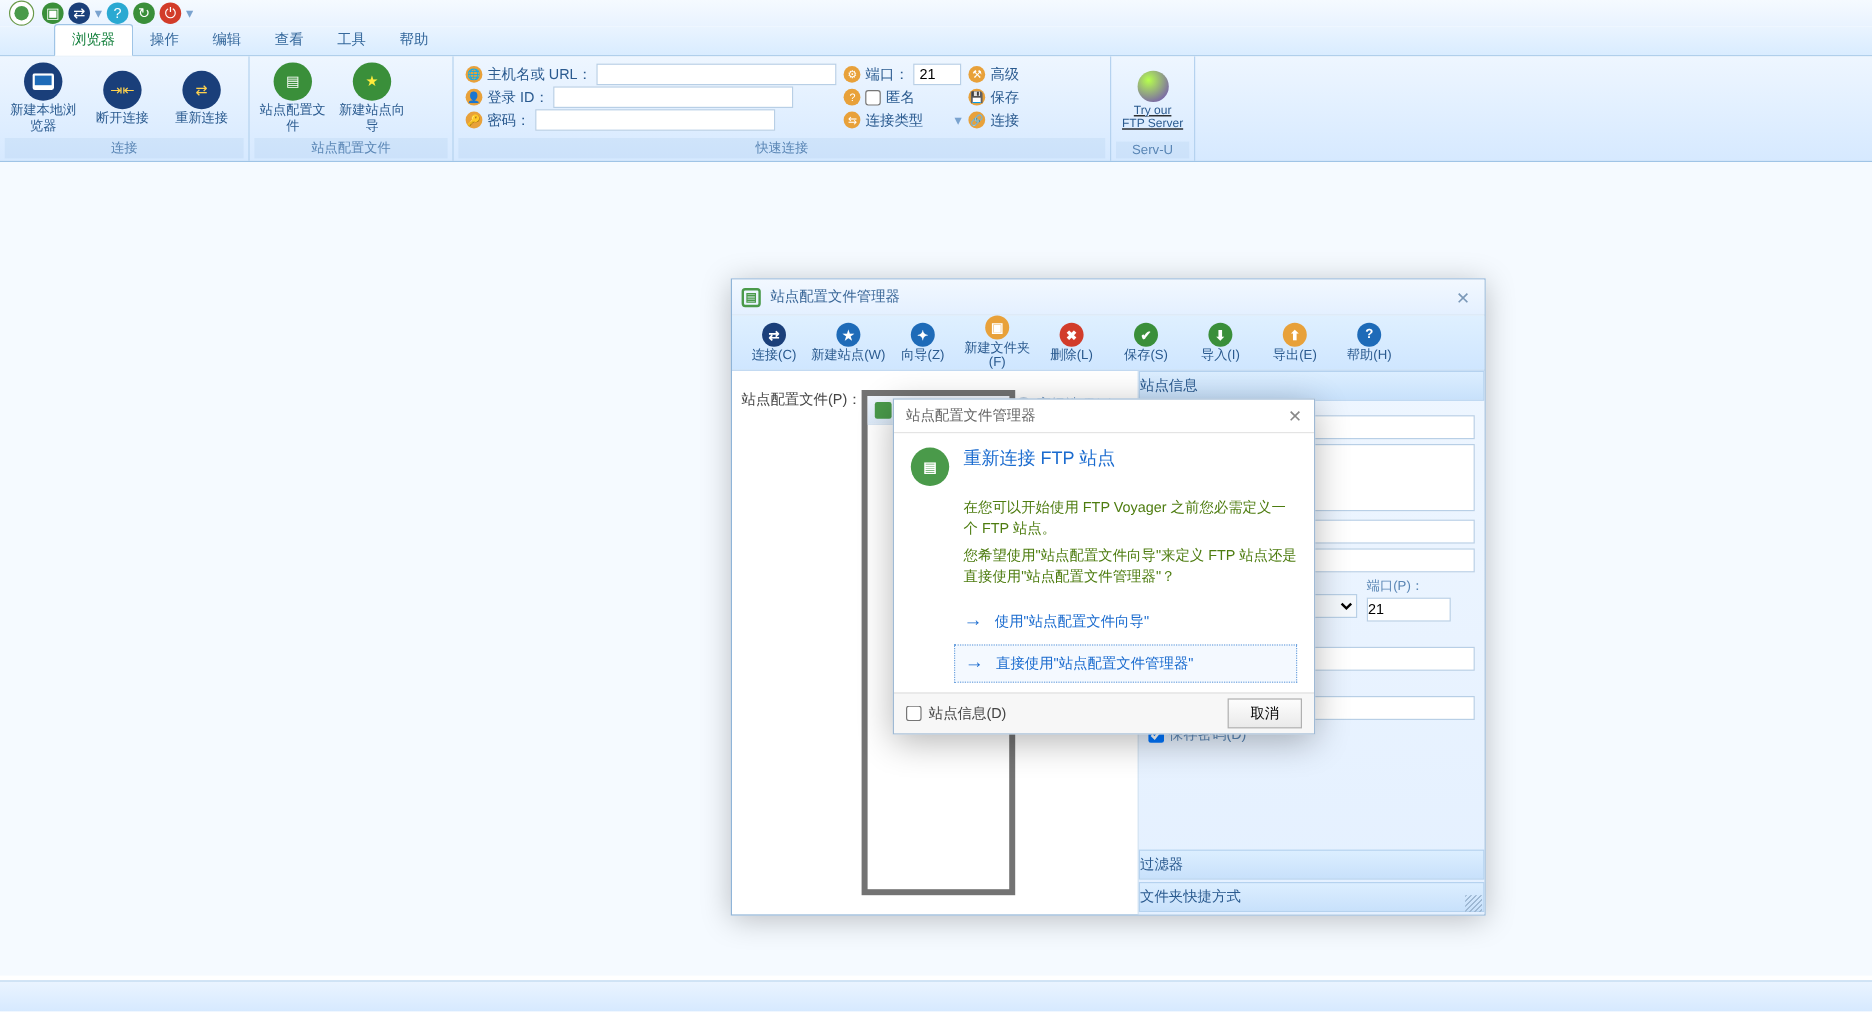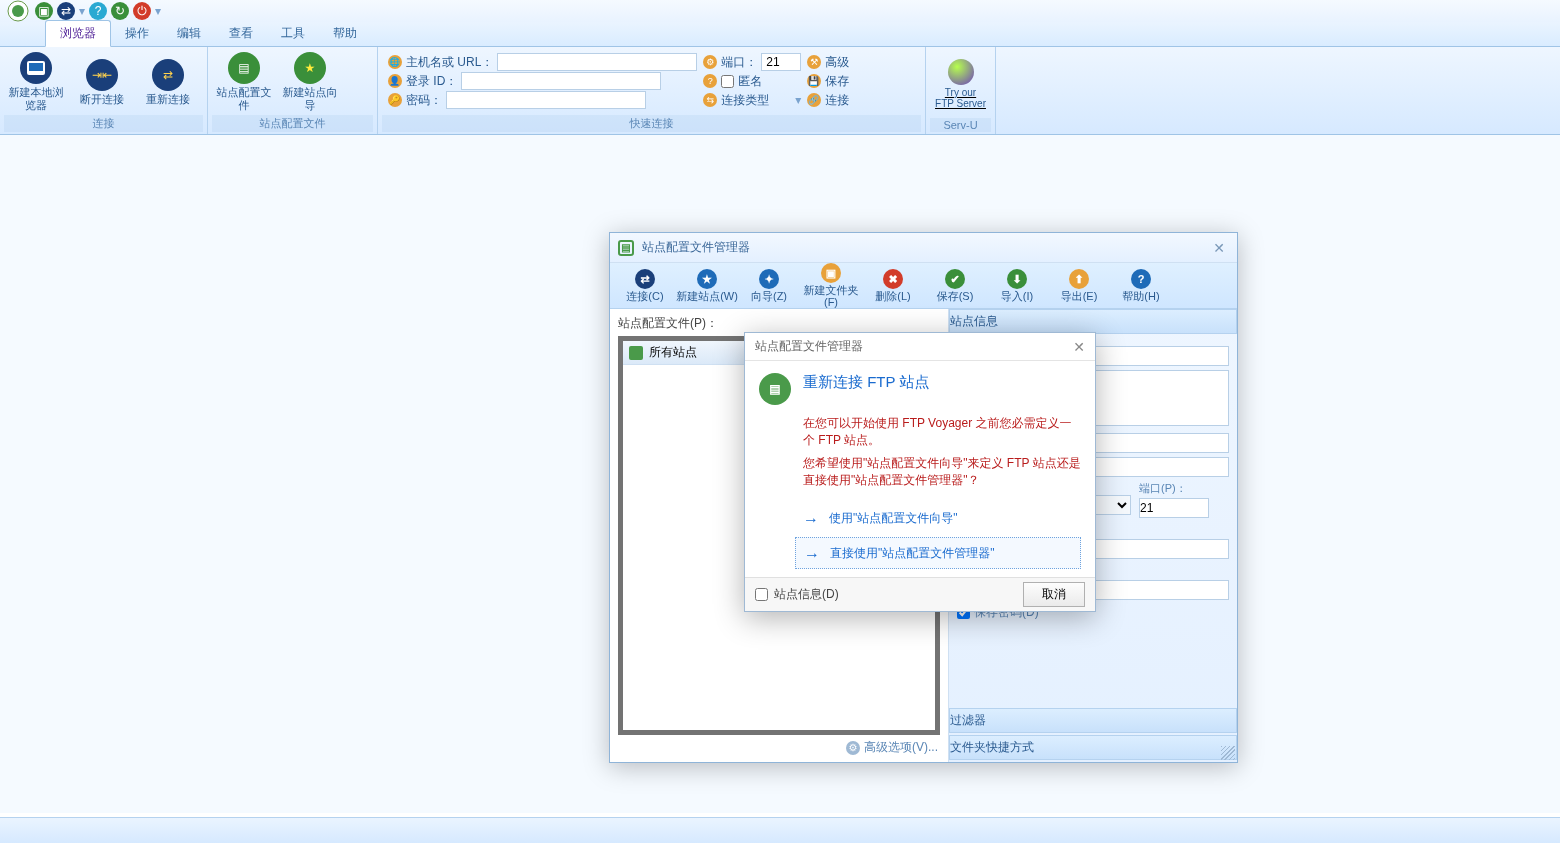--- a/index.html
+++ b/index.html
@@ -7,21 +7,21 @@
 
 
 .titlebar { height: 22px; background: linear-gradient(#f5faff,#e9f3ff); display: flex; align-items: center; padding: 0 4px; gap: 2px; }
 .app-orb { width: 28px; height: 22px; display:flex;align-items:center;justify-content:center; }
 .qat-btn { width: 18px; height: 18px; border-radius: 50%; display:flex;align-items:center;justify-content:center; margin:0 1px; cursor:pointer; }
 .qat-sep { width:8px; text-align:center; color:#7aa3cf; }
 
 
 .menubar { height: 25px; background: linear-gradient(#eaf4ff,#d9ecff); display:flex; align-items:flex-end; padding-left: 45px; border-bottom:1px solid #9fc4e6; }
 .menu-tab { padding: 4px 14px; color:#35689c; cursor:pointer; }
-.menu-tab.active { background:#fff; border:1px solid #9fc4e6; border-bottom:1px solid #fff; border-radius:3px 3px 0 0; color:#4c1d95; position:relative; top:1px; }
+.menu-tab.active { background:#fff; border:1px solid #9fc4e6; border-bottom:1px solid #fff; border-radius:3px 3px 0 0; color:#15803d; position:relative; top:1px; }
 
 
 .ribbon { height: 88px; background: linear-gradient(#eef6ff,#d6e9ff); display:flex; border-bottom:1px solid #9fc4e6; }
 .ribbon-group { border-right:1px solid #b5d2ef; display:flex; flex-direction:column; padding:2px 4px; }
 .ribbon-group-body { flex:1; display:flex; align-items:center; gap:2px; }
 .ribbon-group-label { text-align:center; color:#5a86b5; font-size:11px; padding:1px 0; background:rgba(180,210,240,0.3); }
 .big-btn { width:64px; text-align:center; cursor:pointer; padding:2px; }
 .big-btn .ico { width:32px; height:32px; margin:0 auto 2px; border-radius:50%; display:flex;align-items:center;justify-content:center; }
 .big-btn .lbl { color:#2a5a8f; font-size:11px; line-height:13px; }
 
@@ -47,21 +47,21 @@
 .spm-title .ico { width:16px;height:16px;border:2px solid #4a9a4a;border-radius:3px;display:flex;align-items:center;justify-content:center;color:#4a9a4a;font-size:10px;font-weight:bold; }
 .spm-title .tt { color:#3a6798; }
 .spm-title .x { margin-left:auto; color:#7a98b8; font-size:14px; cursor:pointer; padding:0 4px; }
 
 .spm-toolbar { height:46px; background:linear-gradient(#dff0ff,#cfe6ff); display:flex; align-items:center; padding:0 4px; border-bottom:1px solid #b5d2ef; }
 .spm-tbtn { width:62px; text-align:center; cursor:pointer; padding:2px 0; }
 .spm-tbtn .ic { width:20px;height:20px;border-radius:50%;margin:0 auto 1px;display:flex;align-items:center;justify-content:center;color:#fff;font-size:11px;font-weight:bold; }
 .spm-tbtn .tl { color:#2a5a8f; font-size:11px; line-height:12px; }
 
 .spm-body { position:absolute; top:76px; left:0; right:0; bottom:0; display:flex; }
-.spm-left { width:338px; padding:6px 8px; display:flex; flex-direction:column; }
+.spm-left { width:338px; padding:16px 8px; display:flex; flex-direction:row; }
 .spm-left-lbl { color:#444; margin-bottom:4px; }
 .spm-tree { flex:1; border:5px solid #737373; background:#fff; }
 .spm-tree-hdr { background:linear-gradient(#f0f6fd,#dbe9f8); padding:3px 6px; display:flex; align-items:center; gap:6px; border-bottom:1px solid #cfe0f2; }
 .spm-tree-hdr .fico { width:14px;height:14px;background:#4a9a4a;border-radius:2px;flex:none; }
 .spm-adv { text-align:right; padding:4px 2px 0 0; }
 .spm-adv-btn { display:inline-flex;align-items:center;gap:4px;color:#5a86b5;cursor:pointer; }
 .spm-adv-btn .gi { width:14px;height:14px;border-radius:50%;background:#9fb9d4;display:flex;align-items:center;justify-content:center;color:#fff;font-size:10px; }
 
 .spm-right { flex:1; background:linear-gradient(#eef6ff,#e4f0ff); border-left:1px solid #cfe0f2; padding:0; display:flex; flex-direction:column; position:relative; }
 .acc-hdr { background:linear-gradient(#dceeff,#c8e1fb); text-align:left; padding:3px 0; color:#2a5a8f; border:1px solid #b5d2ef; margin-bottom:2px; cursor:pointer; }
@@ -78,21 +78,21 @@
 .spm-grip { position:absolute; right:2px; bottom:2px; width:14px;height:14px;background:repeating-linear-gradient(135deg,#9fb9d4 0 1px,transparent 1px 3px); }
 
 
 .dlg { position:absolute; left:744px; top:332px; width:352px; height:280px; background:#fff; border:1px solid #9fb9d4; box-shadow:0 6px 28px rgba(0,0,0,0.3); }
 .dlg-title { height:28px; display:flex; align-items:center; padding:0 10px; color:#666; border-bottom:1px solid #e4e4e4; }
 .dlg-title .x { margin-left:auto; color:#888; font-size:14px; cursor:pointer; }
 .dlg-body { padding:12px 14px; }
 .dlg-hdr { display:flex; gap:12px; align-items:flex-start; margin-bottom:10px; }
 .dlg-hdr .ico { width:32px;height:32px;border-radius:50%;background:#4a9a4a;display:flex;align-items:center;justify-content:center;color:#fff;font-weight:bold;flex:none; }
 .dlg-hdr .h { color:#1a6bcf; font-size:15px; }
-.dlg-txt { color:#b91c1c; line-height:17px; margin:0 0 14px 44px; font-size:12px; }
+.dlg-txt { color:#4d7c0f; line-height:17px; margin:0 0 14px 44px; font-size:12px; }
 .dlg-link { display:flex; align-items:center; gap:10px; color:#1a6bcf; padding:6px 8px; margin:4px 0 4px 36px; cursor:pointer; }
 .dlg-link .arr { color:#1a6bcf; font-size:16px; }
 .dlg-link.sel { border:1px dotted #6fa3de; background:#f4f9ff; }
 .dlg-foot { position:absolute; left:0; right:0; bottom:0; height:34px; border-top:1px solid #e0e0e0; display:flex; align-items:center; padding:0 10px; background:#f7f7f7; }
 .dlg-foot label { display:flex; align-items:center; gap:6px; color:#444; }
 .dlg-foot .btn { margin-left:auto; padding:3px 18px; border:1px solid #b0b0b0; background:linear-gradient(#fdfdfd,#eaeaea); cursor:pointer;font-family:Liberation Serif, serif; }
 
 
 .statusbar { position:absolute; left:0; right:0; bottom:0; height:26px; background:linear-gradient(#eaf4ff,#d6e9ff); border-top:1px solid #b5d2ef; }
 

